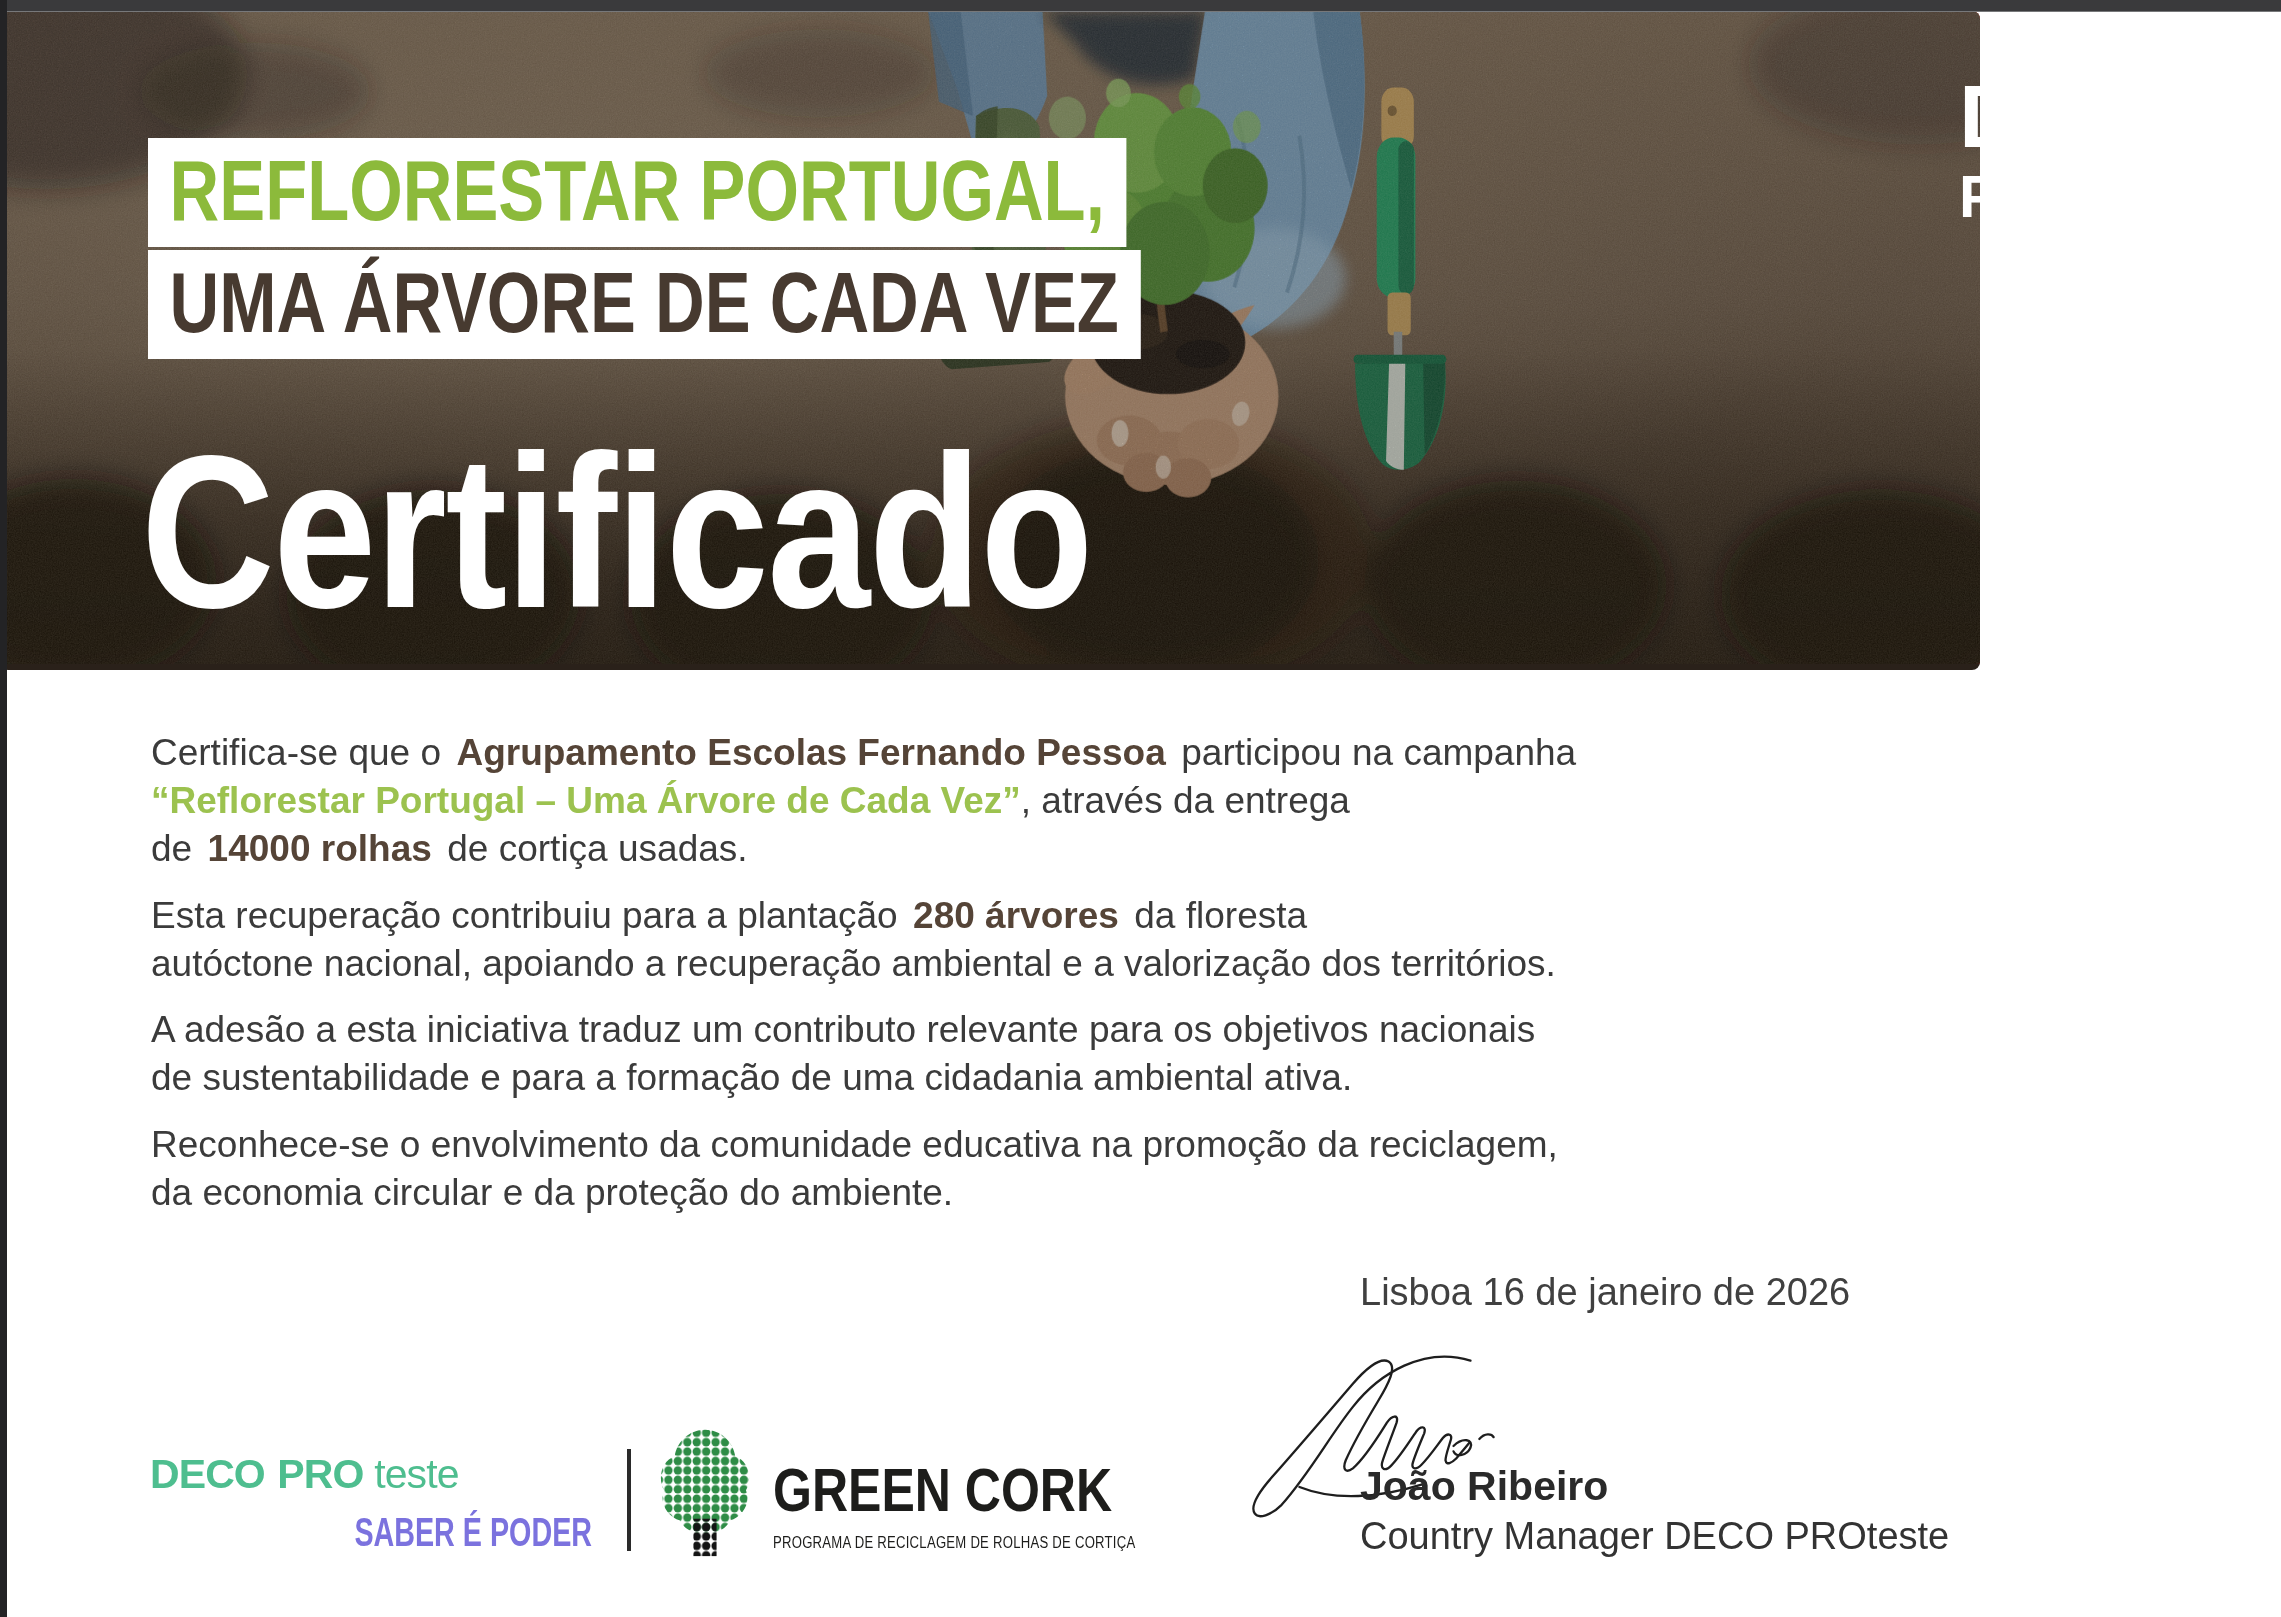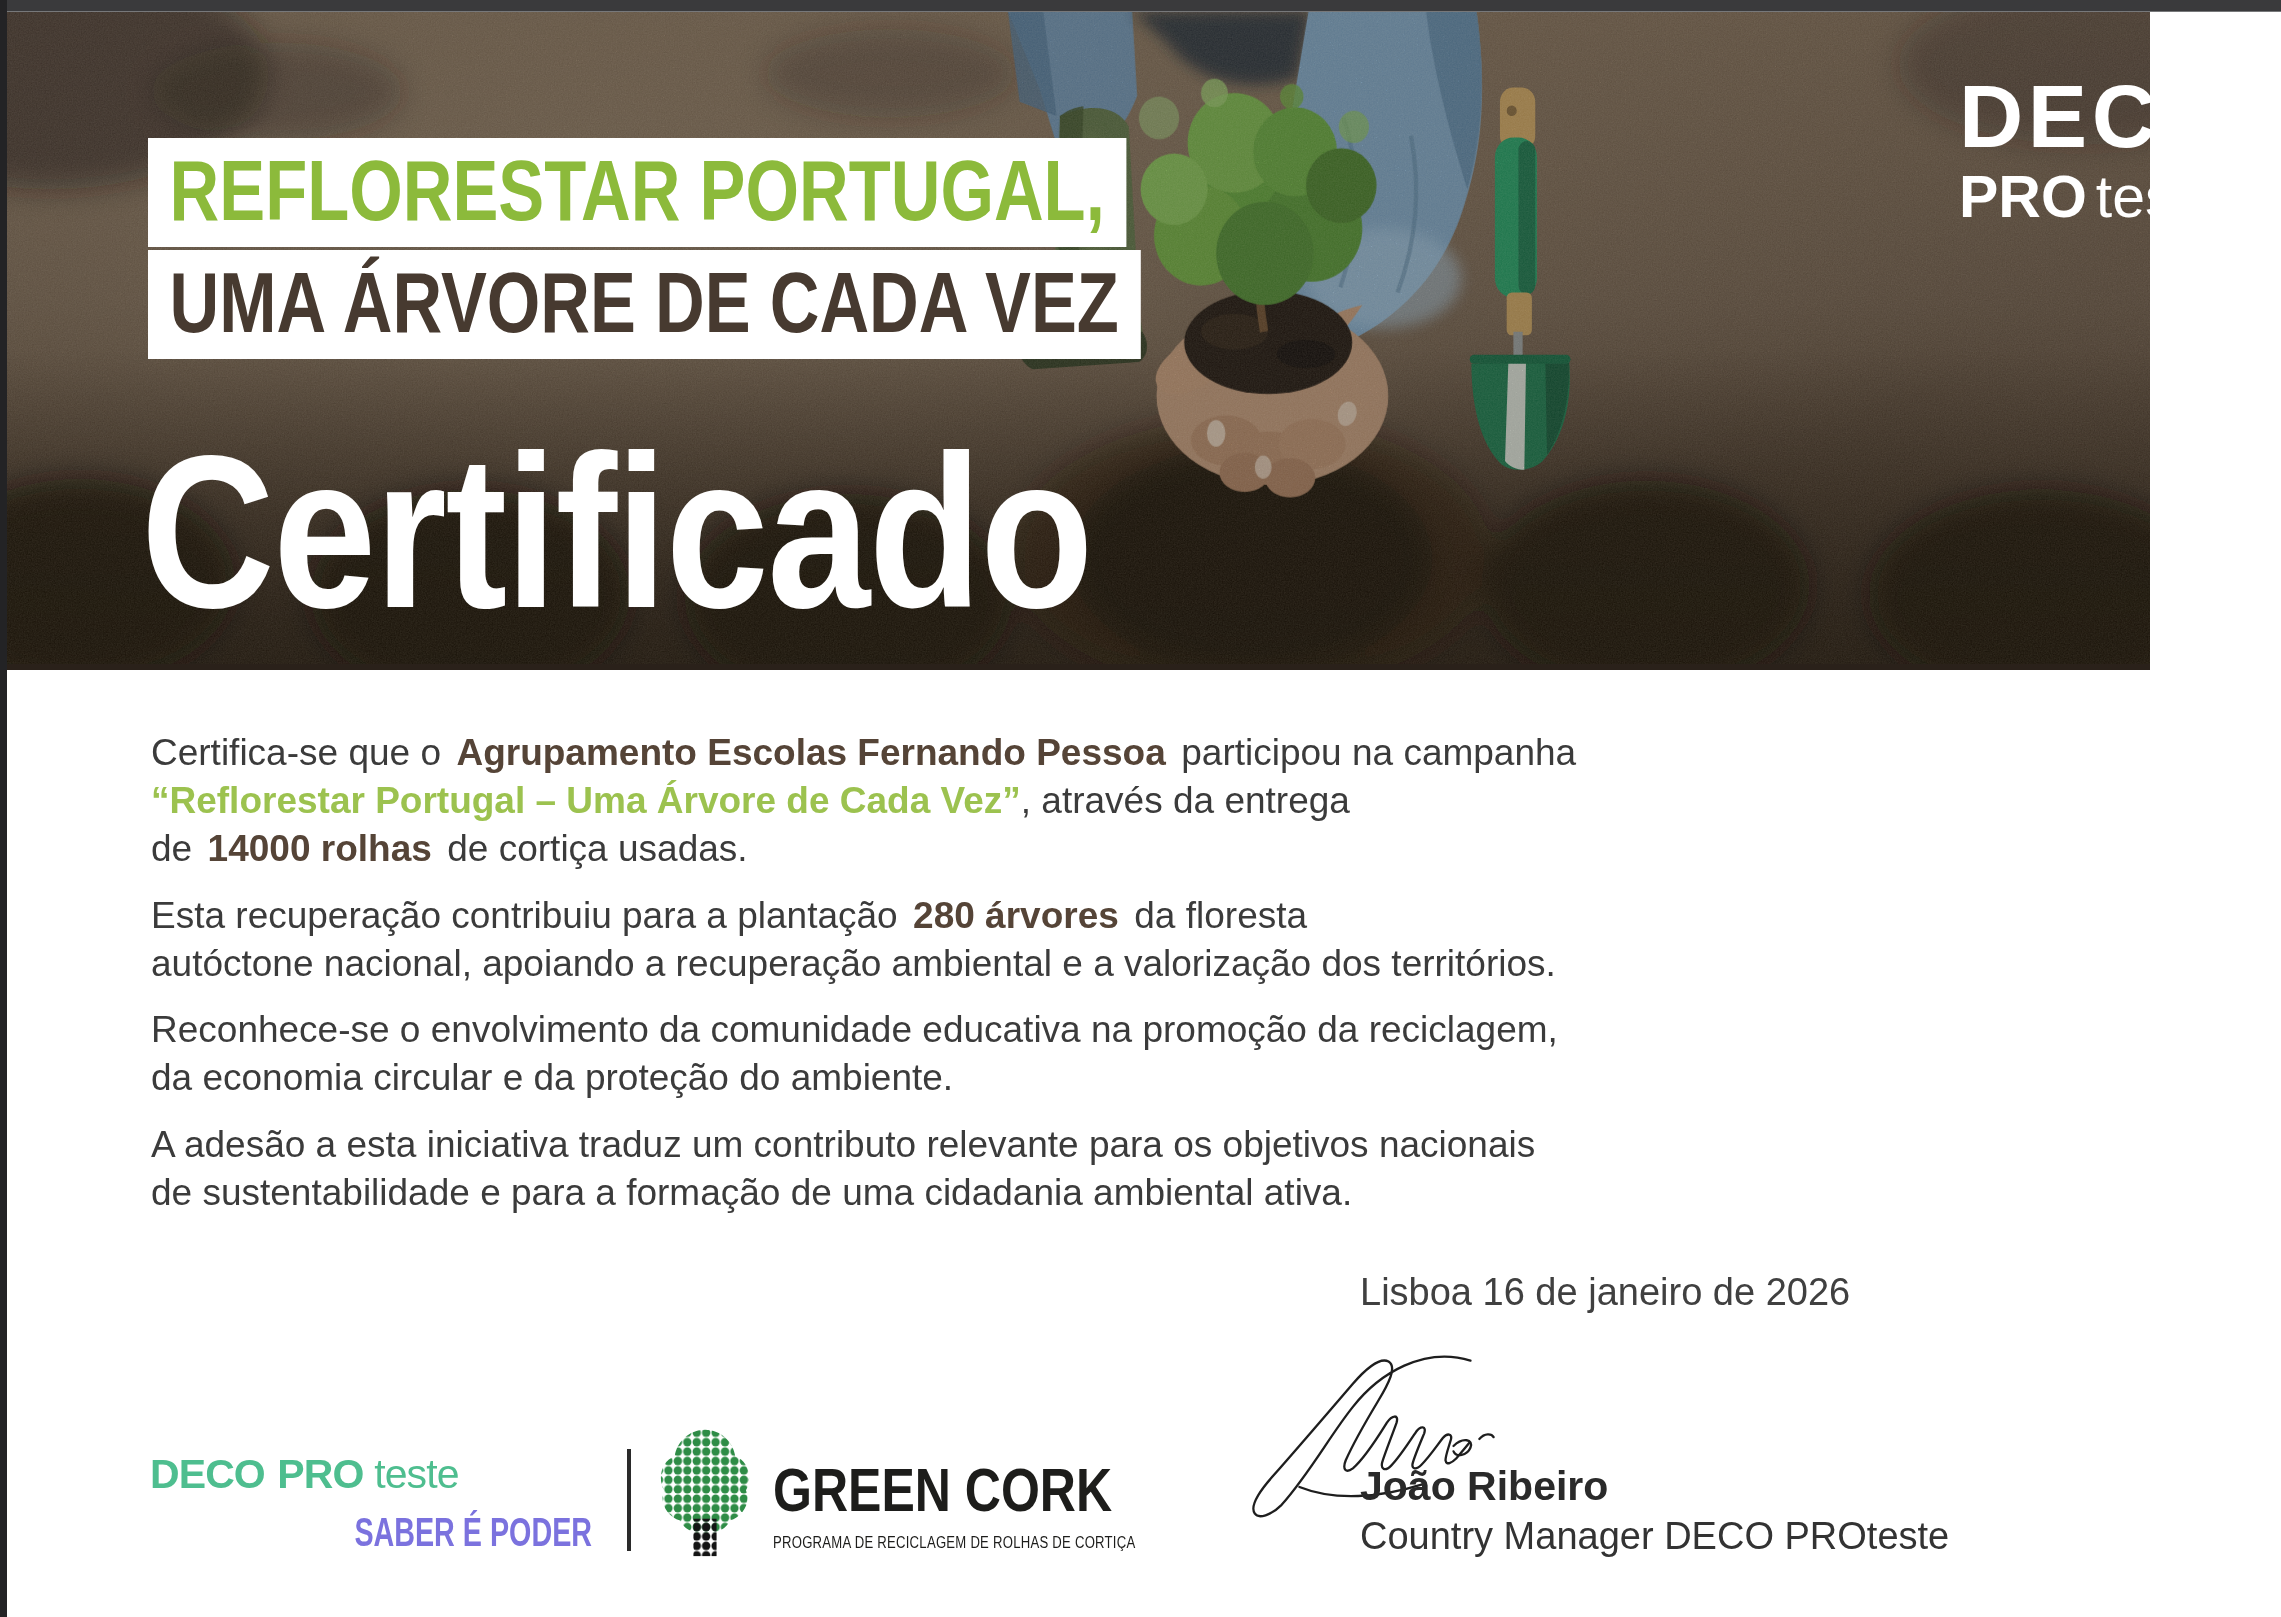--- a/index.html
+++ b/index.html
@@ -4,22 +4,22 @@
 <style>
   html,body{margin:0;padding:0;background:#fff;}
   .page{position:relative;width:2281px;height:1617px;background:#fff;overflow:hidden;
         font-family:"Liberation Sans", sans-serif;color:var(--body-text,#3b3b3b);}
   
   .chrome-bar{position:absolute;left:0;top:0;width:2281px;height:10.7px;background:#3a3a3c;
               border-bottom:1.8px solid #77787a;z-index:40;}
   .left-edge{position:absolute;left:0;top:0;width:7.1px;height:1617px;background:#232325;z-index:50;}
 
   
-  .banner{position:absolute;left:0;top:10.7px;width:2150px;height:653px;overflow:hidden;
-          border-bottom:6.2px solid #2a211a;background:#b91c1c;}
+  .banner{position:absolute;left:0;top:10.7px;width:1980px;height:653px;overflow:hidden;
+          border-bottom:6.2px solid #2a211a;background:#b91c1c;border-radius:8px;}
   .banner svg.art{position:absolute;left:0;top:0;width:100%;height:100%;display:block;}
   .badge{position:absolute;background:#ffffff;font-weight:bold;white-space:nowrap;
          line-height:1.0;padding:9px 27px 14.3px;transform:scaleX(.8);transform-origin:left top;}
   .badge1{left:148px;top:127px;font-size:86px;color:var(--headline-green,#8cba3b);}
   .badge2{left:148px;top:239px;font-size:86px;color:var(--headline-brown,#473a30);}
   .cert-title{position:absolute;left:141px;top:412px;margin:0;font-size:218px;font-weight:bold;
               color:#ffffff;line-height:1.0;white-space:nowrap;transform:scaleX(.85);
               transform-origin:left top;letter-spacing:-1.8px;}
   .deco-top{position:absolute;left:1959px;top:61px;color:#fff;text-align:left;}
   .deco-top .l1{font-size:89px;font-weight:bold;letter-spacing:4.5px;line-height:1;}
@@ -197,22 +197,22 @@
     <div class="deco-top">
       <div class="l1">DECO</div>
       <div class="l2"><b>PRO</b><span>teste</span></div>
     </div>
   </div>
 
   <div class="content">
     <div class="paras">
         <p><span class="seg seg-n">Certifica-se que o </span><span class="seg seg-b">Agrupamento Escolas Fernando Pessoa</span><span class="seg seg-n"> participou na campanha</span><br><span class="seg seg-g">“Reflorestar Portugal – Uma Árvore de Cada Vez”</span><span class="seg seg-n">, através da entrega</span><br><span class="seg seg-n">de </span><span class="seg seg-b">14000 rolhas</span><span class="seg seg-n"> de cortiça usadas.</span></p>
         <p><span class="seg seg-n">Esta recuperação contribuiu para a plantação </span><span class="seg seg-b">280 árvores</span><span class="seg seg-n"> da floresta</span><br><span class="seg seg-n">autóctone nacional, apoiando a recuperação ambiental e a valorização dos territórios.</span></p>
+        <p><span class="seg seg-n">A adesão a esta iniciativa traduz um contributo relevante para os objetivos nacionais</span><br><span class="seg seg-n">de sustentabilidade e para a formação de uma cidadania ambiental ativa.</span></p>
         <p><span class="seg seg-n">Reconhece-se o envolvimento da comunidade educativa na promoção da reciclagem,</span><br><span class="seg seg-n">da economia circular e da proteção do ambiente.</span></p>
-        <p><span class="seg seg-n">A adesão a esta iniciativa traduz um contributo relevante para os objetivos nacionais</span><br><span class="seg seg-n">de sustentabilidade e para a formação de uma cidadania ambiental ativa.</span></p>
       </div>
   </div>
 
   <div class="date-line">Lisboa 16 de janeiro de 2026</div>
 
   <svg class="sig-svg" viewBox="0 0 320 215">
     <g fill="none" stroke="#1e1e1e" stroke-width="2.6" stroke-linecap="round">
       <path d="M252,34 C200,18 150,48 120,86 C95,117 72,160 40,196 C28,208 14,212 10,206 C4,198 14,182 30,164 C60,130 96,88 120,60 C134,44 150,30 160,35 C170,41 160,60 148,80 C136,100 120,128 112,146 C108,156 112,161 120,155 C134,143 148,120 158,104 C164,95 172,94 169,104 C164,118 156,138 153,148 C151,156 156,159 163,152 C172,143 183,126 191,114 C196,107 203,107 200,116 C195,128 189,142 187,150 C186,156 191,157 197,151 C206,142 214,130 221,121 C226,115 232,116 230,123 C227,133 224,141 224,146 C225,152 231,149 236,144 C241,138 247,131 251,126"></path>
       <path d="M60,176 C100,192 150,188 198,173"></path>
       <path d="M233,130 C243,120 256,122 252,132 C248,141 236,143 233,136"></path>

